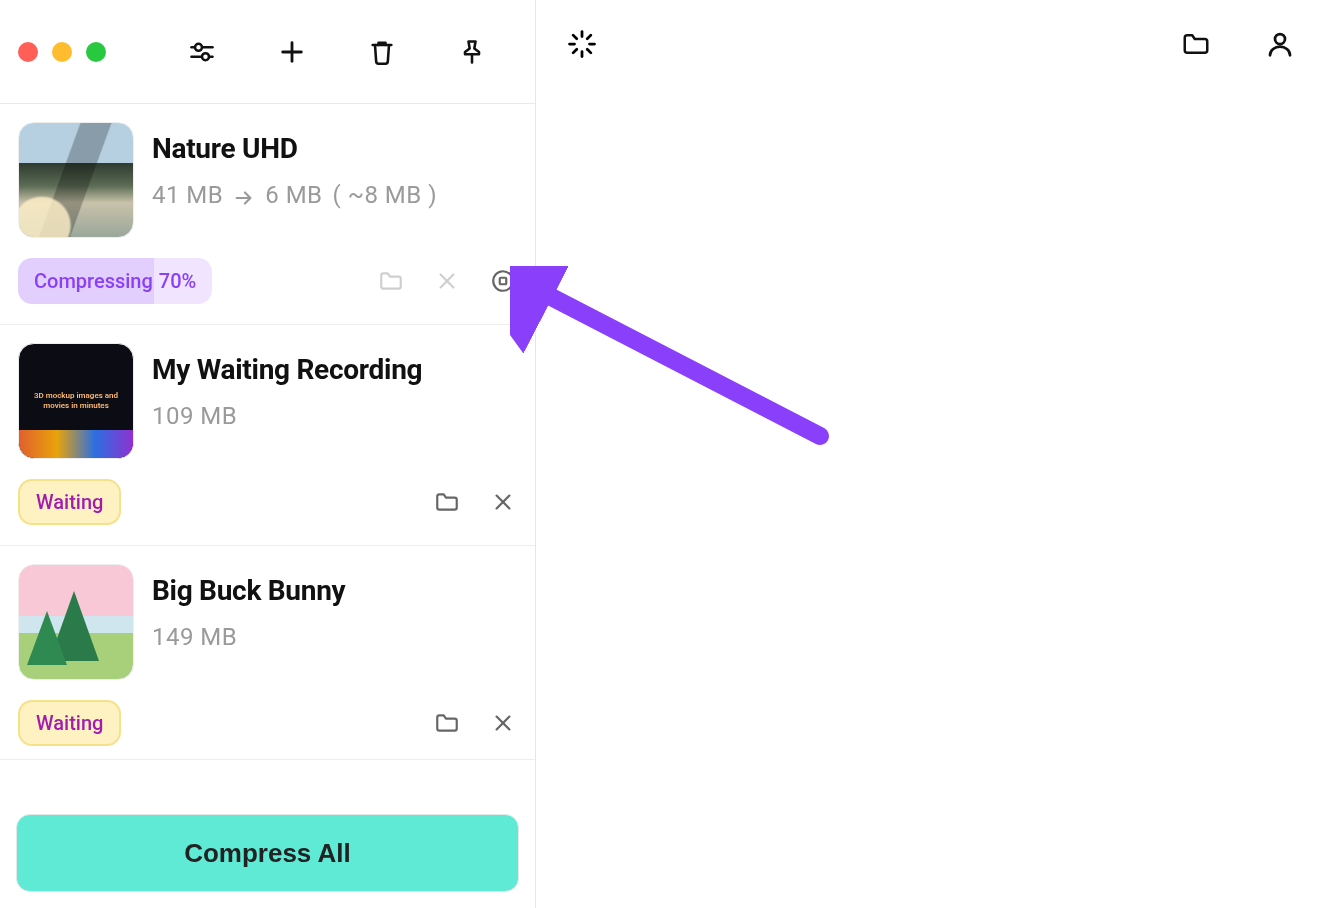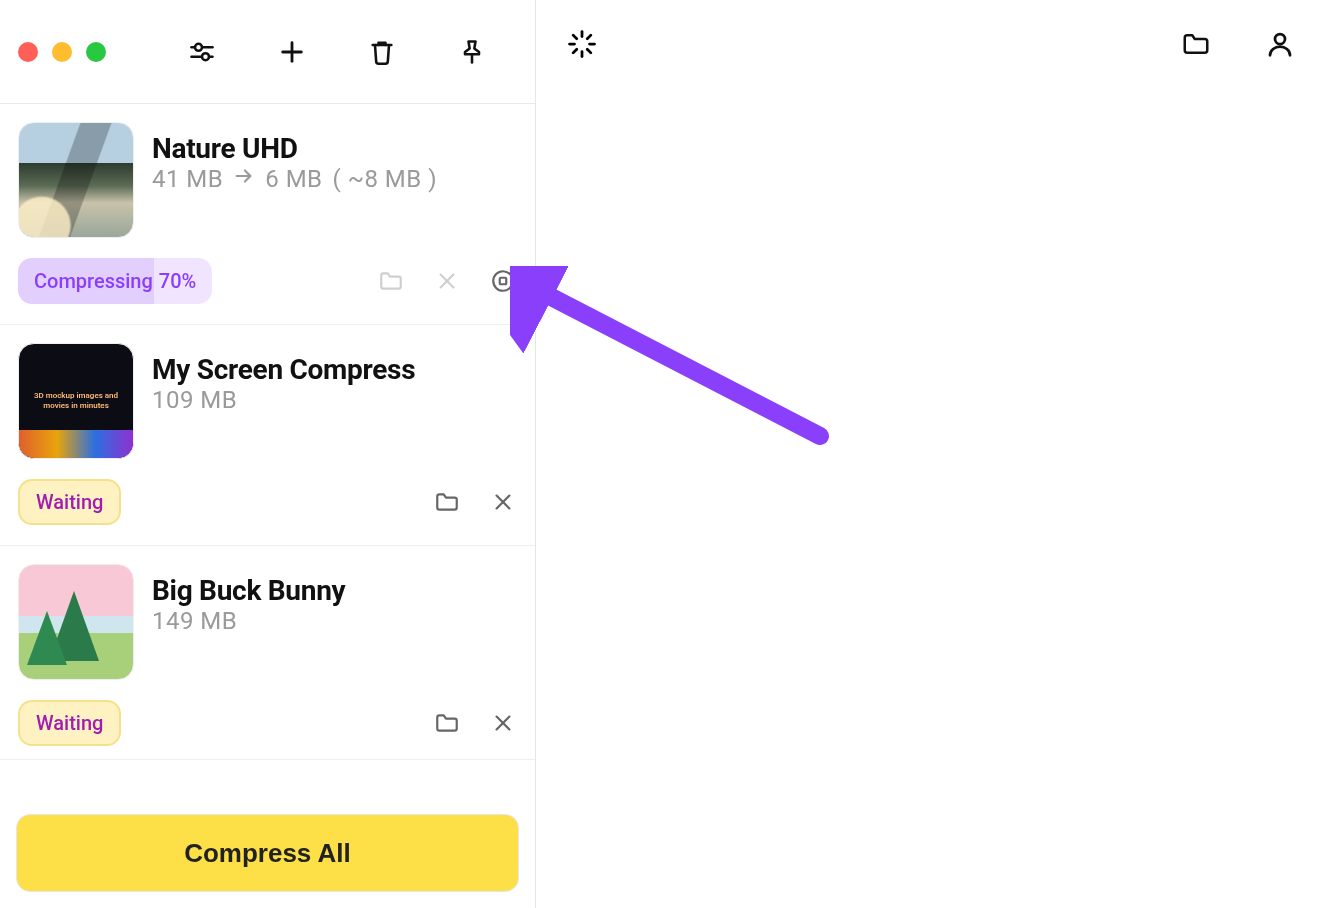--- a/index.html
+++ b/index.html
@@ -98,23 +98,24 @@
   }
 
   .item-title {
     font-size: 28px;
     font-weight: 700;
     color:#111;
     letter-spacing:-.01em;
     padding-top:10px;
   }
   .item-sub {
+    margin-top: 16px;
     font-size: 24px;
     color:#9a9a9a;
-    display:flex; gap:10px; align-items:flex-start;
+    display:flex; gap:10px; align-items:flex-end;
     white-space: nowrap;
   }
   .mb { font-variant: small-caps; letter-spacing:.02em; }
   .arrow-right { width:22px; height:22px; }
 
   .item-foot {
     display:flex; align-items:center; justify-content:space-between;
     margin-top: 20px;
   }
   .badge {
@@ -139,21 +140,21 @@
   .foot-actions .ico, .foot-actions .ico-btn {
     width:28px; height:28px; display:flex; align-items:center; justify-content:center; cursor:pointer;
   }
   .foot-actions.active .ico { color:#666; }
 
   
   .footer-area { padding: 54px 16px 16px; border-top:1px solid #eee; }
   .compress-all {
     width: 100%;
     height: 78px;
-    background:#fde047;
+    background:#5eead4;
     border:1px solid #e6e6e6;
     border-radius: 14px;
     font-size: 26px;
     font-weight: 700;
     color:#222;
     cursor:pointer;
   }
 
   
   .main {
@@ -266,21 +267,21 @@
       </div>
     </div>
 
     <div class="item">
       <div class="item-row">
         <div class="thumb screenrec">
           <div class="tiny">3D mockup images and movies in minutes</div>
           <div class="bar"></div>
         </div>
         <div>
-          <div class="item-title">My Screen Compress</div>
+          <div class="item-title">My Waiting Recording</div>
           <div class="item-sub">
             <span class="mb">109 MB</span>
           </div>
         </div>
       </div>
       <div class="item-foot">
         <div class="badge waiting">
           <span>Waiting</span>
         </div>
         <div class="foot-actions active">

